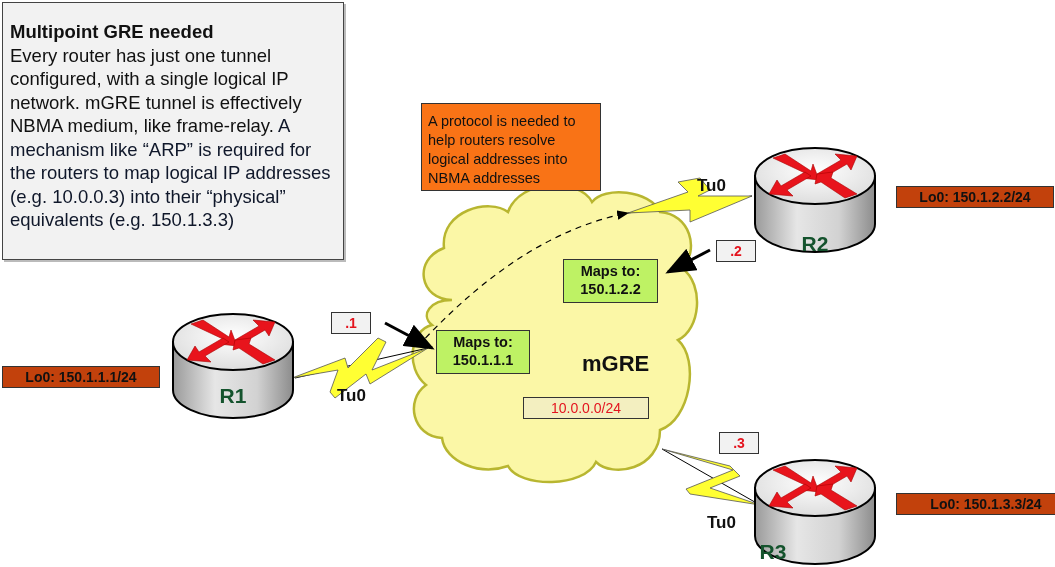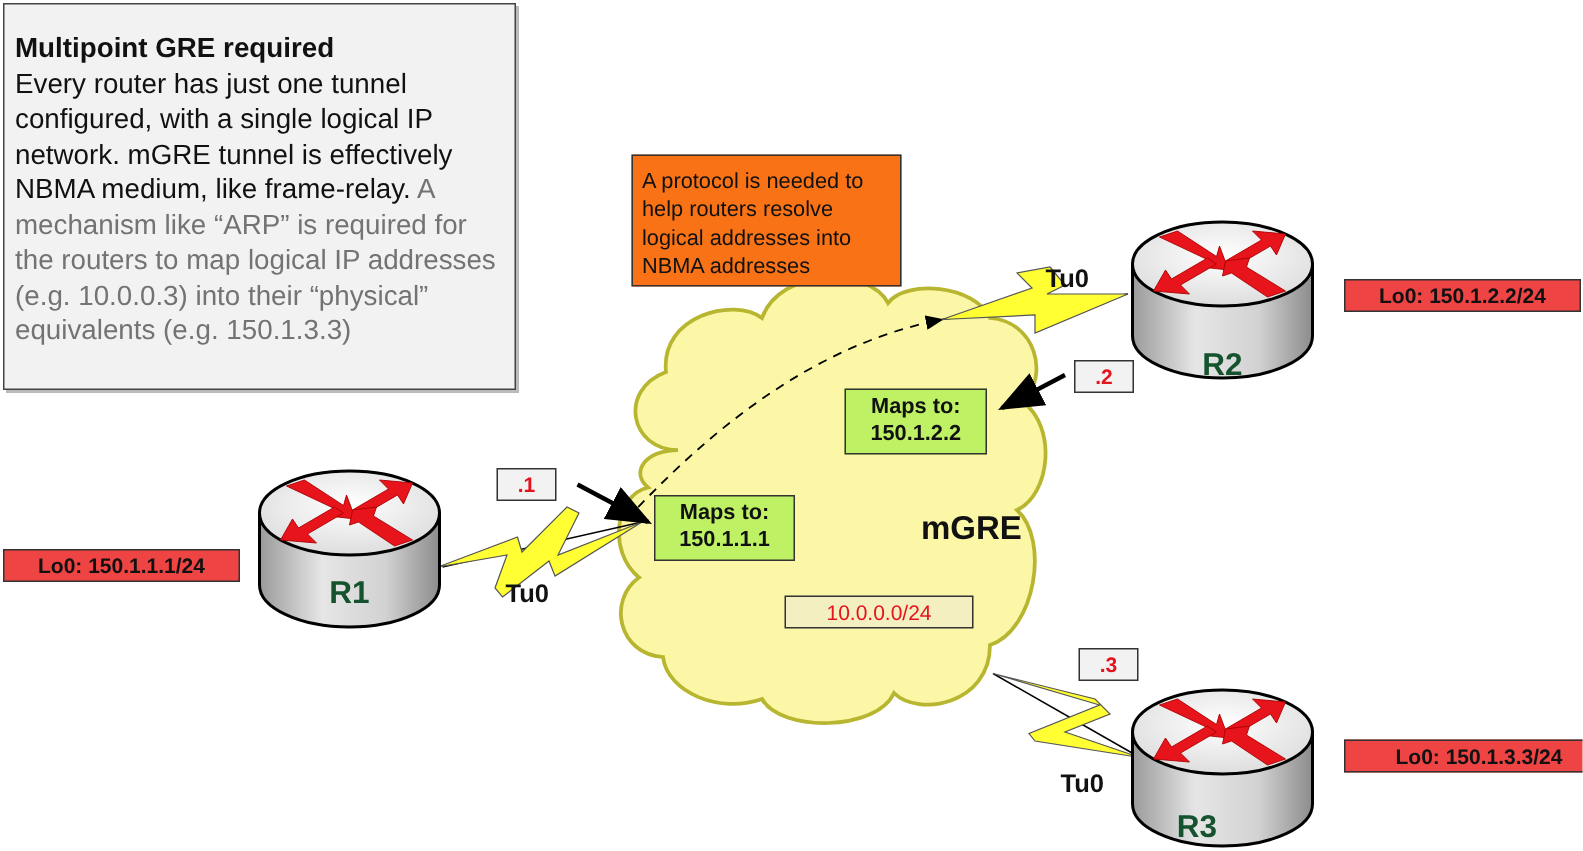--- a/index.html
+++ b/index.html
@@ -1,23 +1,23 @@
 <!DOCTYPE html>
 <html><head>
 <meta charset="utf-8">
 <style>
   html, body { margin:0; padding:0; background:#fff; }
   body { width:1055px; height:567px; position:relative; overflow:hidden; font-family:"Liberation Sans", sans-serif; }
   .abs { position:absolute; }
   #diagram { position:absolute; left:0; top:0; }
   .note-main { left:2px; top:2px; width:342px; height:258px; background:#f2f2f2; border:1.5px solid #444; box-sizing:border-box; padding:17px 7px 0 7px; font-size:18.5px; line-height:23.5px; color:#111; box-shadow: 2px 2px 0 #bbb; }
   .note-main .title { font-weight:bold; }
-  .note-main .red { color:#737373; }
+  .note-main .red { color:#0f172a; }
   .note-proto { left:421px; top:103px; width:180px; height:88px; background:#f97316; border:1.2px solid #333; box-sizing:border-box; padding:8px 0 0 6px; font-size:14.5px; line-height:19px; color:#111; }
-  .lo-label { background:#ef4444; border:1px solid #333; box-sizing:border-box; font-size:14px; font-weight:bold; height:22px; line-height:20px; text-align:center; color:#111; }
+  .lo-label { background:#c2410c; border:1px solid #333; box-sizing:border-box; font-size:14px; font-weight:bold; height:22px; line-height:20px; text-align:center; color:#111; }
   .ip-tag { background:#f2f2f2; border:1px solid #333; box-sizing:border-box; font-size:14px; font-weight:bold; color:#e4141e; height:22px; line-height:20px; text-align:center; }
   .maps { background:#bef264; border:1px solid #333; box-sizing:border-box; font-size:14.5px; font-weight:bold; text-align:center; line-height:18px; padding-top:2px; color:#111; }
   .net { background:#f3efc0; border:1px solid #333; box-sizing:border-box; font-size:14px; font-weight:normal; color:#e4141e; text-align:center; height:22px; line-height:20px; }
   .tu { font-size:17px; font-weight:bold; color:#111; }
   .mgre { font-size:22px; font-weight:bold; color:#111; }
   .rname { font-size:21px; font-weight:bold; color:#14532d; text-align:center; width:60px; }
 </style>
 </head>
 <body>
 
@@ -73,45 +73,45 @@
     </g>
   <g transform="translate(815,176)">
       <use href="#router"></use>
     </g>
   <g transform="translate(815,488)">
       <use href="#router"></use>
     </g>
 </svg>
 
 <div class="abs note-main">
-  <div class="title">Multipoint GRE required</div>
+  <div class="title">Multipoint GRE needed</div>
   <span>Every router has just one tunnel configured, with a single logical IP network. mGRE tunnel is effectively NBMA medium, like frame-relay. </span><span class="red">A mechanism like “ARP” is required for the routers to map logical IP addresses (e.g. 10.0.0.3) into their “physical” equivalents (e.g. 150.1.3.3)</span>
 </div>
 
 <div class="abs note-proto">A protocol is needed to help routers resolve logical addresses into NBMA addresses</div>
 
 <div class="abs lo-label" style="left:2px;top:366px;width:158px;">Lo0: 150.1.1.1/24</div>
 <div class="abs lo-label" style="left:896px;top:186px;width:158px;">Lo0: 150.1.2.2/24</div>
 <div class="abs lo-label" style="left:896px;top:493px;width:180px;">Lo0: 150.1.3.3/24</div>
 
 <div class="abs ip-tag" style="left:331px;top:312px;width:40px;">.1</div>
 <div class="abs ip-tag" style="left:716px;top:240px;width:40px;">.2</div>
 <div class="abs ip-tag" style="left:719px;top:432px;width:40px;">.3</div>
 
 <div class="abs tu" style="left:337px;top:386px;">Tu0</div>
 <div class="abs tu" style="left:697px;top:176px;">Tu0</div>
 <div class="abs tu" style="left:707px;top:513px;">Tu0</div>
 
 <div class="abs rname" style="left:203px;top:384px;">R1</div>
 <div class="abs rname" style="left:785px;top:232px;">R2</div>
-<div class="abs rname" style="left:768px;top:540px;">R3</div>
+<div class="abs rname" style="left:743px;top:540px;">R3</div>
 
 <div class="abs maps" style="left:436px;top:330px;width:94px;height:44px;">
   <div>Maps to:</div>
   <div>150.1.1.1</div>
 </div>
 <div class="abs maps" style="left:563px;top:259px;width:95px;height:44px;">
   <div>Maps to:</div>
   <div>150.1.2.2</div>
 </div>
 
-<div class="abs mgre" style="left:582px;top:339px;margin-left:32px;">mGRE</div>
+<div class="abs mgre" style="left:582px;top:351px;">mGRE</div>
 <div class="abs net" style="left:523px;top:397px;width:126px;">10.0.0.0/24</div>
 
 </body></html>

